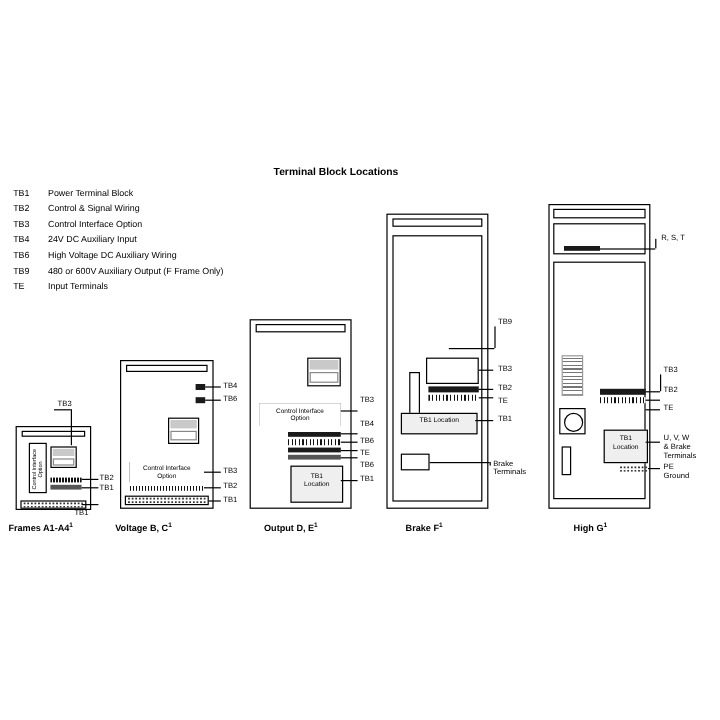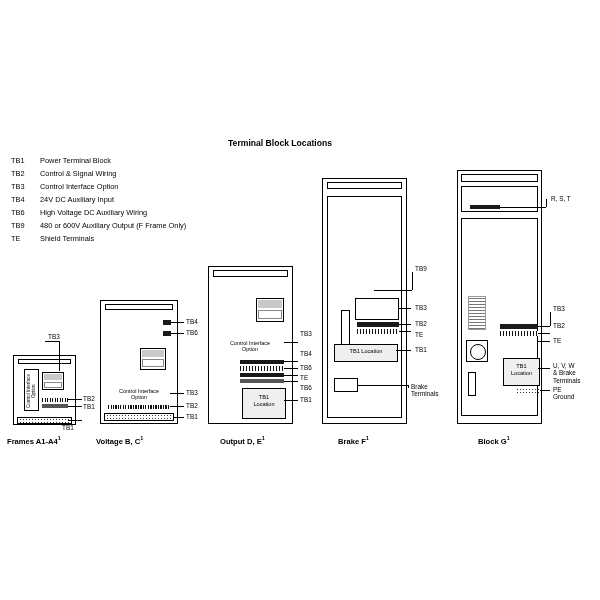--- a/index.html
+++ b/index.html
@@ -64,21 +64,21 @@
     <div class="legend-key" style="left:11px;top:195px;">TB4</div>
     <div class="legend-val" style="left:40px;top:195px;">24V DC Auxiliary Input</div>
 
     <div class="legend-key" style="left:11px;top:208px;">TB6</div>
     <div class="legend-val" style="left:40px;top:208px;">High Voltage DC Auxiliary Wiring</div>
 
     <div class="legend-key" style="left:11px;top:221px;">TB9</div>
     <div class="legend-val" style="left:40px;top:221px;">480 or 600V Auxiliary Output (F Frame Only)</div>
 
     <div class="legend-key" style="left:11px;top:234px;">TE</div>
-    <div class="legend-val" style="left:40px;top:234px;">Shield Terminals</div>
+    <div class="legend-val" style="left:40px;top:234px;">Input Terminals</div>
   </div>
 
   <div>
     <div class="box outline2" style="left:13px;top:355px;width:63px;height:70px;"></div>
 
     <div class="box" style="left:18px;top:359px;width:53px;height:5px;background:#fff;border:1px solid #000;"></div>
 
     <div class="box outline" style="left:24px;top:369px;width:15px;height:42px;"></div>
     <div class="vert" style="position:absolute;left:26px;top:372px;width:11px;height:38px;font-size:4.6px;line-height:5.2px;white-space:pre;text-align:center;">Control Interface
 Option</div>
@@ -260,19 +260,19 @@
     <div class="lbl-sm" style="left:553px;top:305px;">TB3</div>
     <div class="lbl-sm" style="left:553px;top:322px;">TB2</div>
     <div class="lbl-sm" style="left:553px;top:337px;">TE</div>
     <div class="lbl-sm" style="left:553px;top:362px;white-space:pre;">U, V, W
 &amp; Brake
 Terminals</div>
     <div class="lbl-sm" style="left:553px;top:386px;white-space:pre;">PE
 Ground</div>
 
     <div class="framelabel" style="left:478px;top:435px;">
-      <span>Block G</span><span class="sup">1</span>
+      <span>High G</span><span class="sup">1</span>
     </div>
   </div>
 
   <div class="ln v1" style="left:550px;top:312px;height:14px;"></div>
 
 </div>
 
 </body></html>

